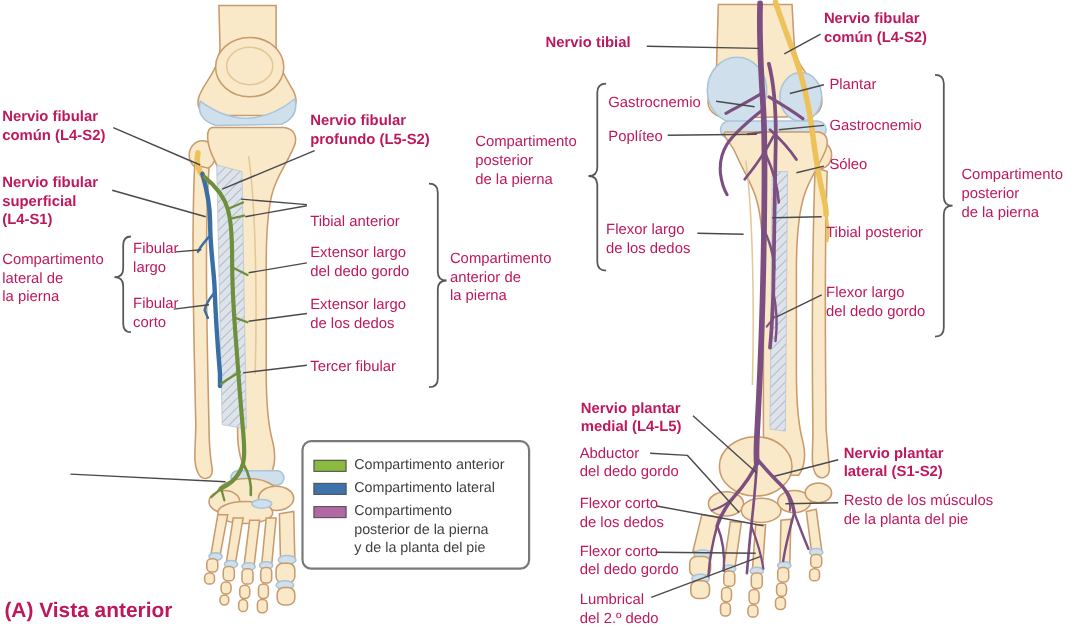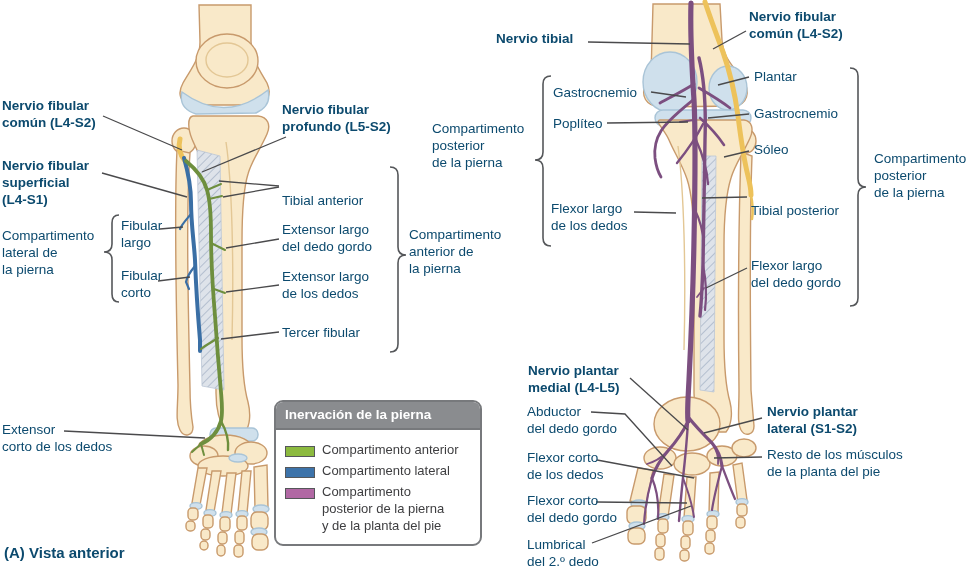--- a/index.html
+++ b/index.html
@@ -1,22 +1,22 @@
 <!DOCTYPE html>
 <html><head>
 <meta charset="utf-8">
 <style>
   html,body{margin:0;padding:0;background:#fff;}
   .stage{position:relative;width:978px;height:572px;background:#ffffff;
          font-family:"Liberation Sans", sans-serif;overflow:hidden;}
   .art{position:absolute;left:0;top:0;z-index:1;}
-  .lbl{position:absolute;z-index:3;font-size:13.5px;line-height:1.26;color:#0c4a6e;
+  .lbl{position:absolute;z-index:3;font-size:13.5px;line-height:1.26;color:#be185d;
        white-space:pre-line;letter-spacing:0;}
   .b{font-weight:bold;}
-  .caption{font-size:15px;font-weight:bold;}
+  .caption{font-size:19px;font-weight:bold;}
   .legend{position:absolute;left:274px;top:400px;width:204px;z-index:3;
           border:2px solid #77797C;border-radius:9px;background:#fff;overflow:hidden;}
   .legend-header{background:#8A8C8F;color:#fff;font-weight:bold;font-size:13.5px;
                  padding:5px 9px 6px;border-bottom:2px solid #77797C;}
   .legend-body{padding:8px 9px 10px;}
   .legend-row{display:flex;gap:7px;margin-top:4px;font-size:13px;color:#3E3E40;
               white-space:pre-line;line-height:1.3;}
   .swatch{width:28px;height:9px;border:1.6px solid #55575A;flex:none;margin-top:4px;}
 </style>
 </head>
@@ -213,22 +213,20 @@
 <div class="lbl b" style="left:2px;top:157px">Nervio fibular
 superficial
 (L4-S1)</div>
 <div class="lbl" style="left:2px;top:227px">Compartimento
 lateral de
 la pierna</div>
 <div class="lbl" style="left:121px;top:217px">Fibular
 largo</div>
 <div class="lbl" style="left:121px;top:267px">Fibular
 corto</div>
-<div class="lbl" style="left:2px;top:421px">Extensor
-corto de los dedos</div>
 <div class="lbl b" style="left:282px;top:101px">Nervio fibular
 profundo (L5-S2)</div>
 <div class="lbl" style="left:282px;top:192px">Tibial anterior</div>
 <div class="lbl" style="left:282px;top:221px">Extensor largo
 del dedo gordo</div>
 <div class="lbl" style="left:282px;top:268px">Extensor largo
 de los dedos</div>
 <div class="lbl" style="left:282px;top:324px">Tercer fibular</div>
 <div class="lbl" style="left:409px;top:226px">Compartimento
 anterior de
@@ -263,21 +261,20 @@
 <div class="lbl" style="left:527px;top:492px">Flexor corto
 del dedo gordo</div>
 <div class="lbl" style="left:527px;top:536px">Lumbrical
 del 2.º dedo</div>
 <div class="lbl b" style="left:767px;top:403px">Nervio plantar
 lateral (S1-S2)</div>
 <div class="lbl" style="left:767px;top:446px">Resto de los músculos
 de la planta del pie</div>
 
 <div class="legend">
-  <div class="legend-header">Inervación de la pierna</div>
   <div class="legend-body">
     <div class="legend-row">
       <span class="swatch" style="background-color: rgb(140, 186, 63);"></span>
       <span>Compartimento anterior</span>
     </div>
     <div class="legend-row">
       <span class="swatch" style="background-color: rgb(61, 115, 170);"></span>
       <span>Compartimento lateral</span>
     </div>
     <div class="legend-row">

